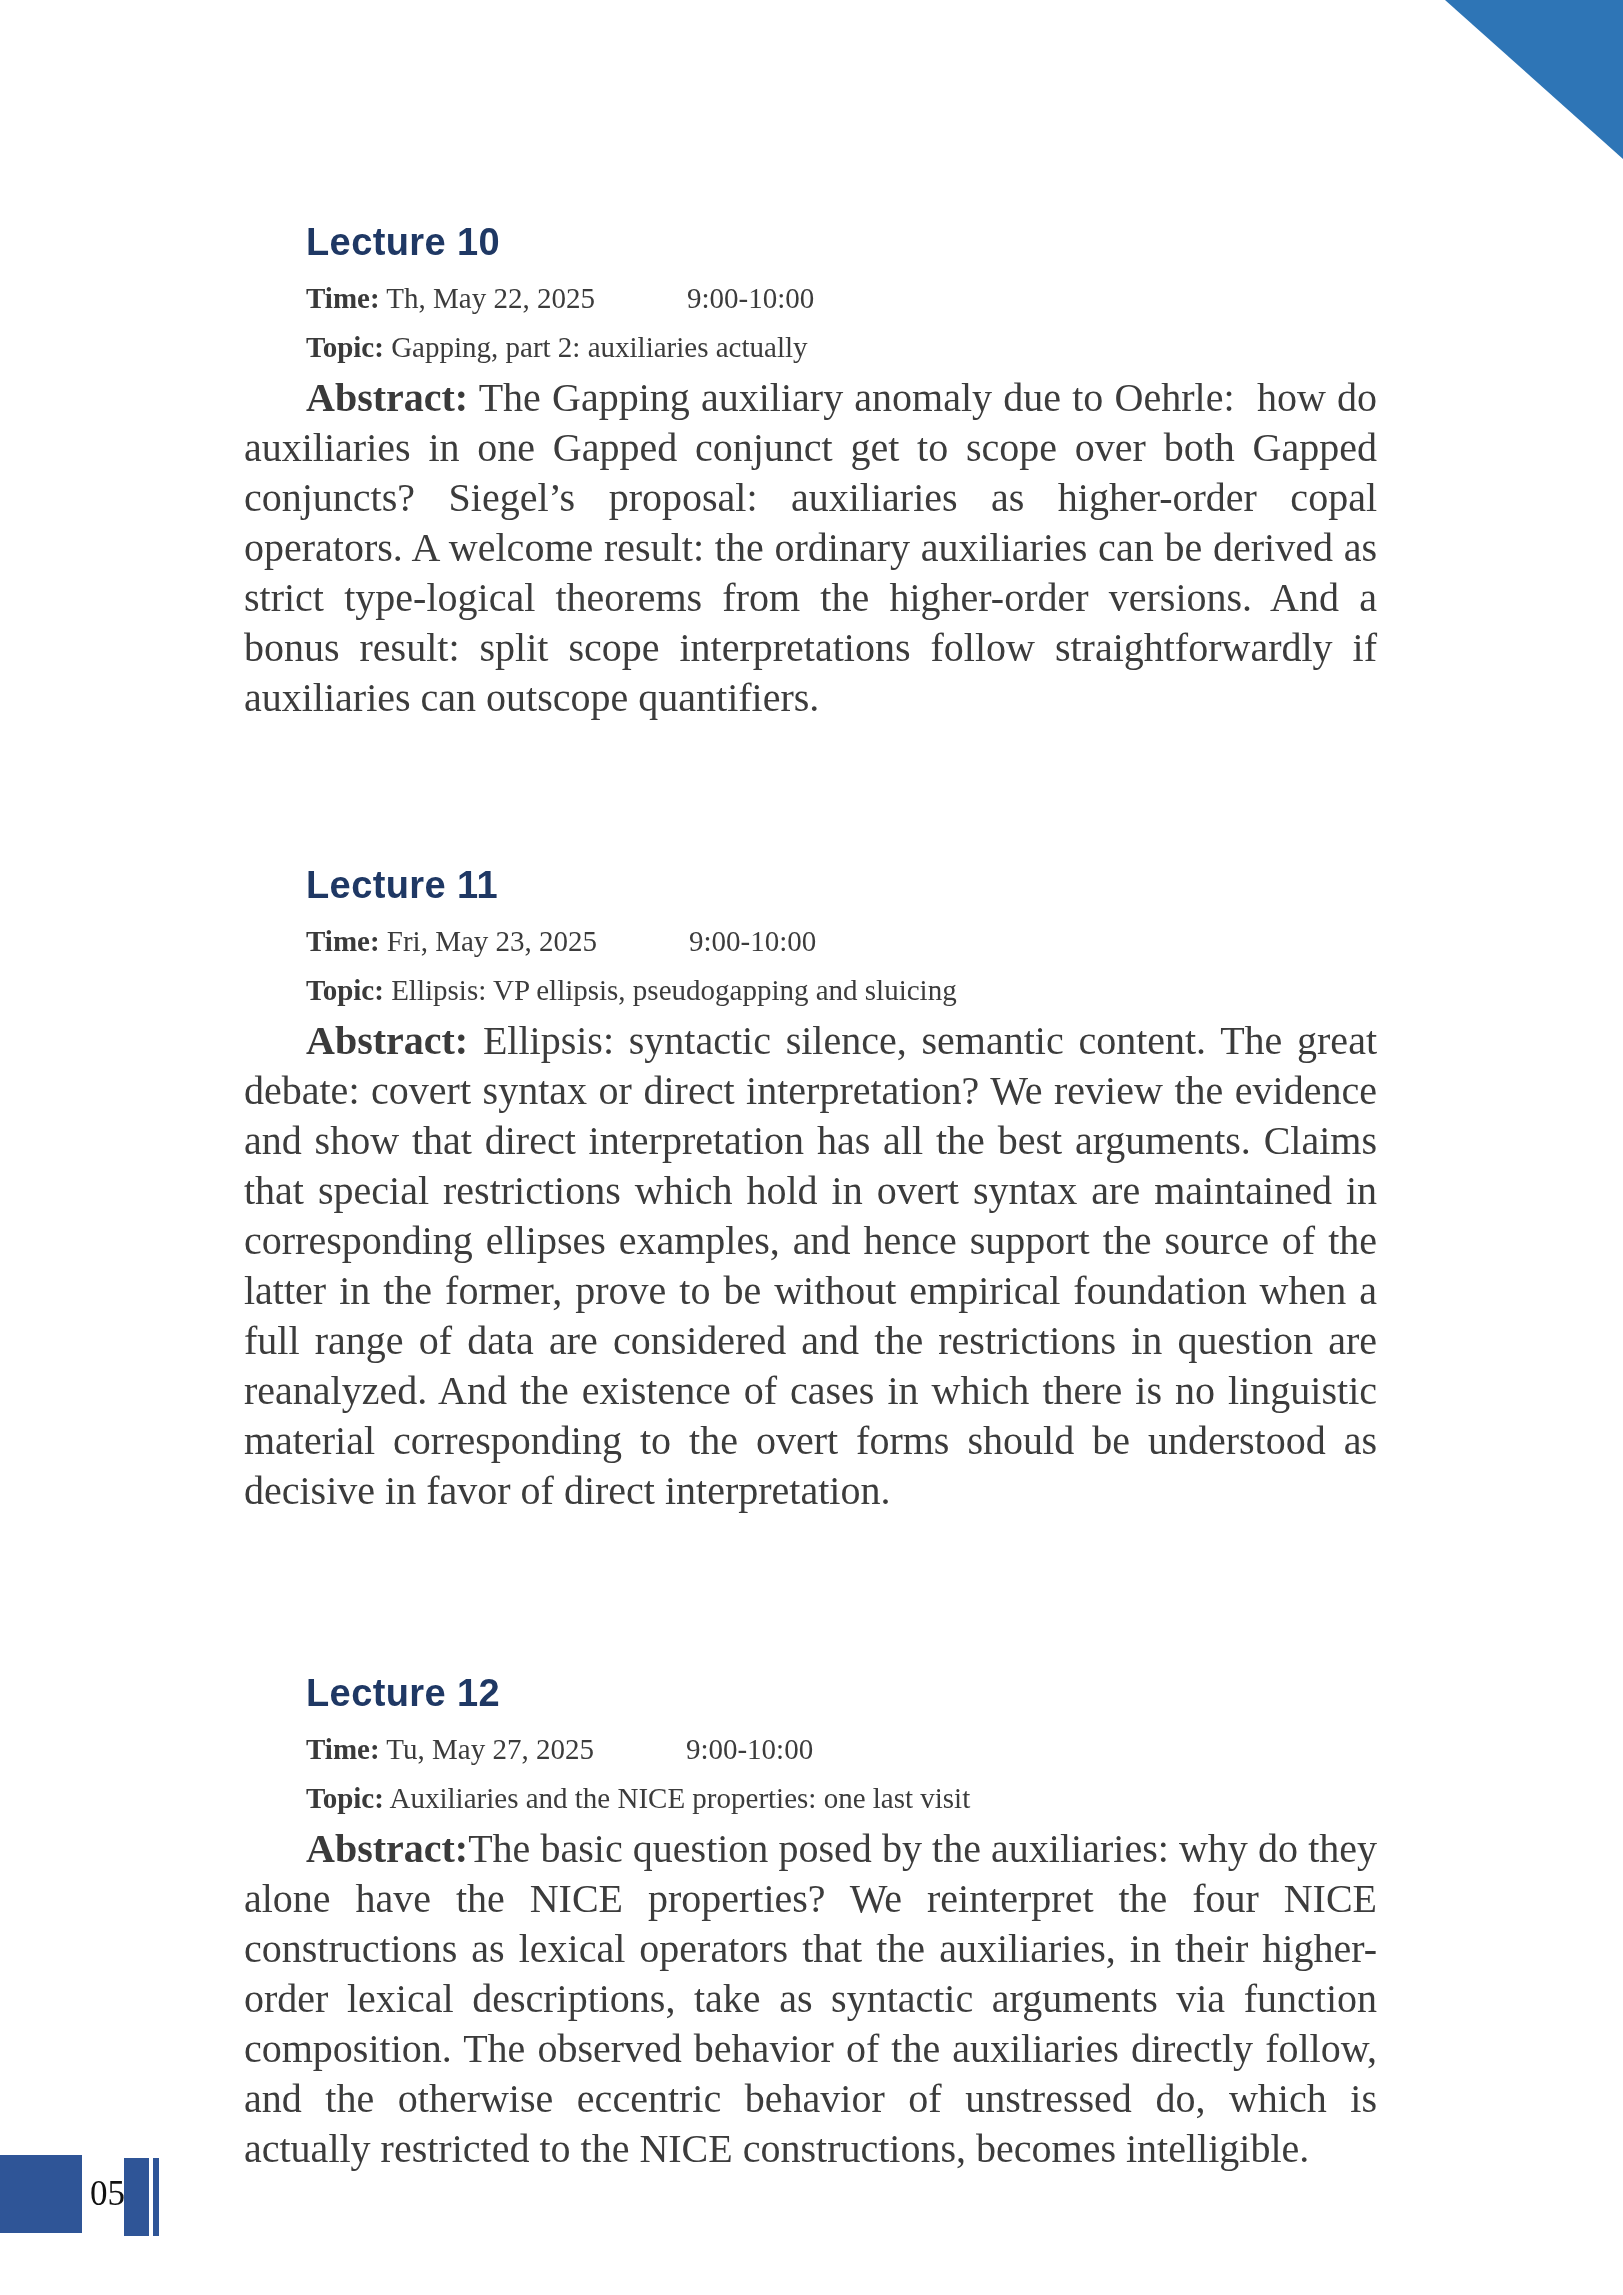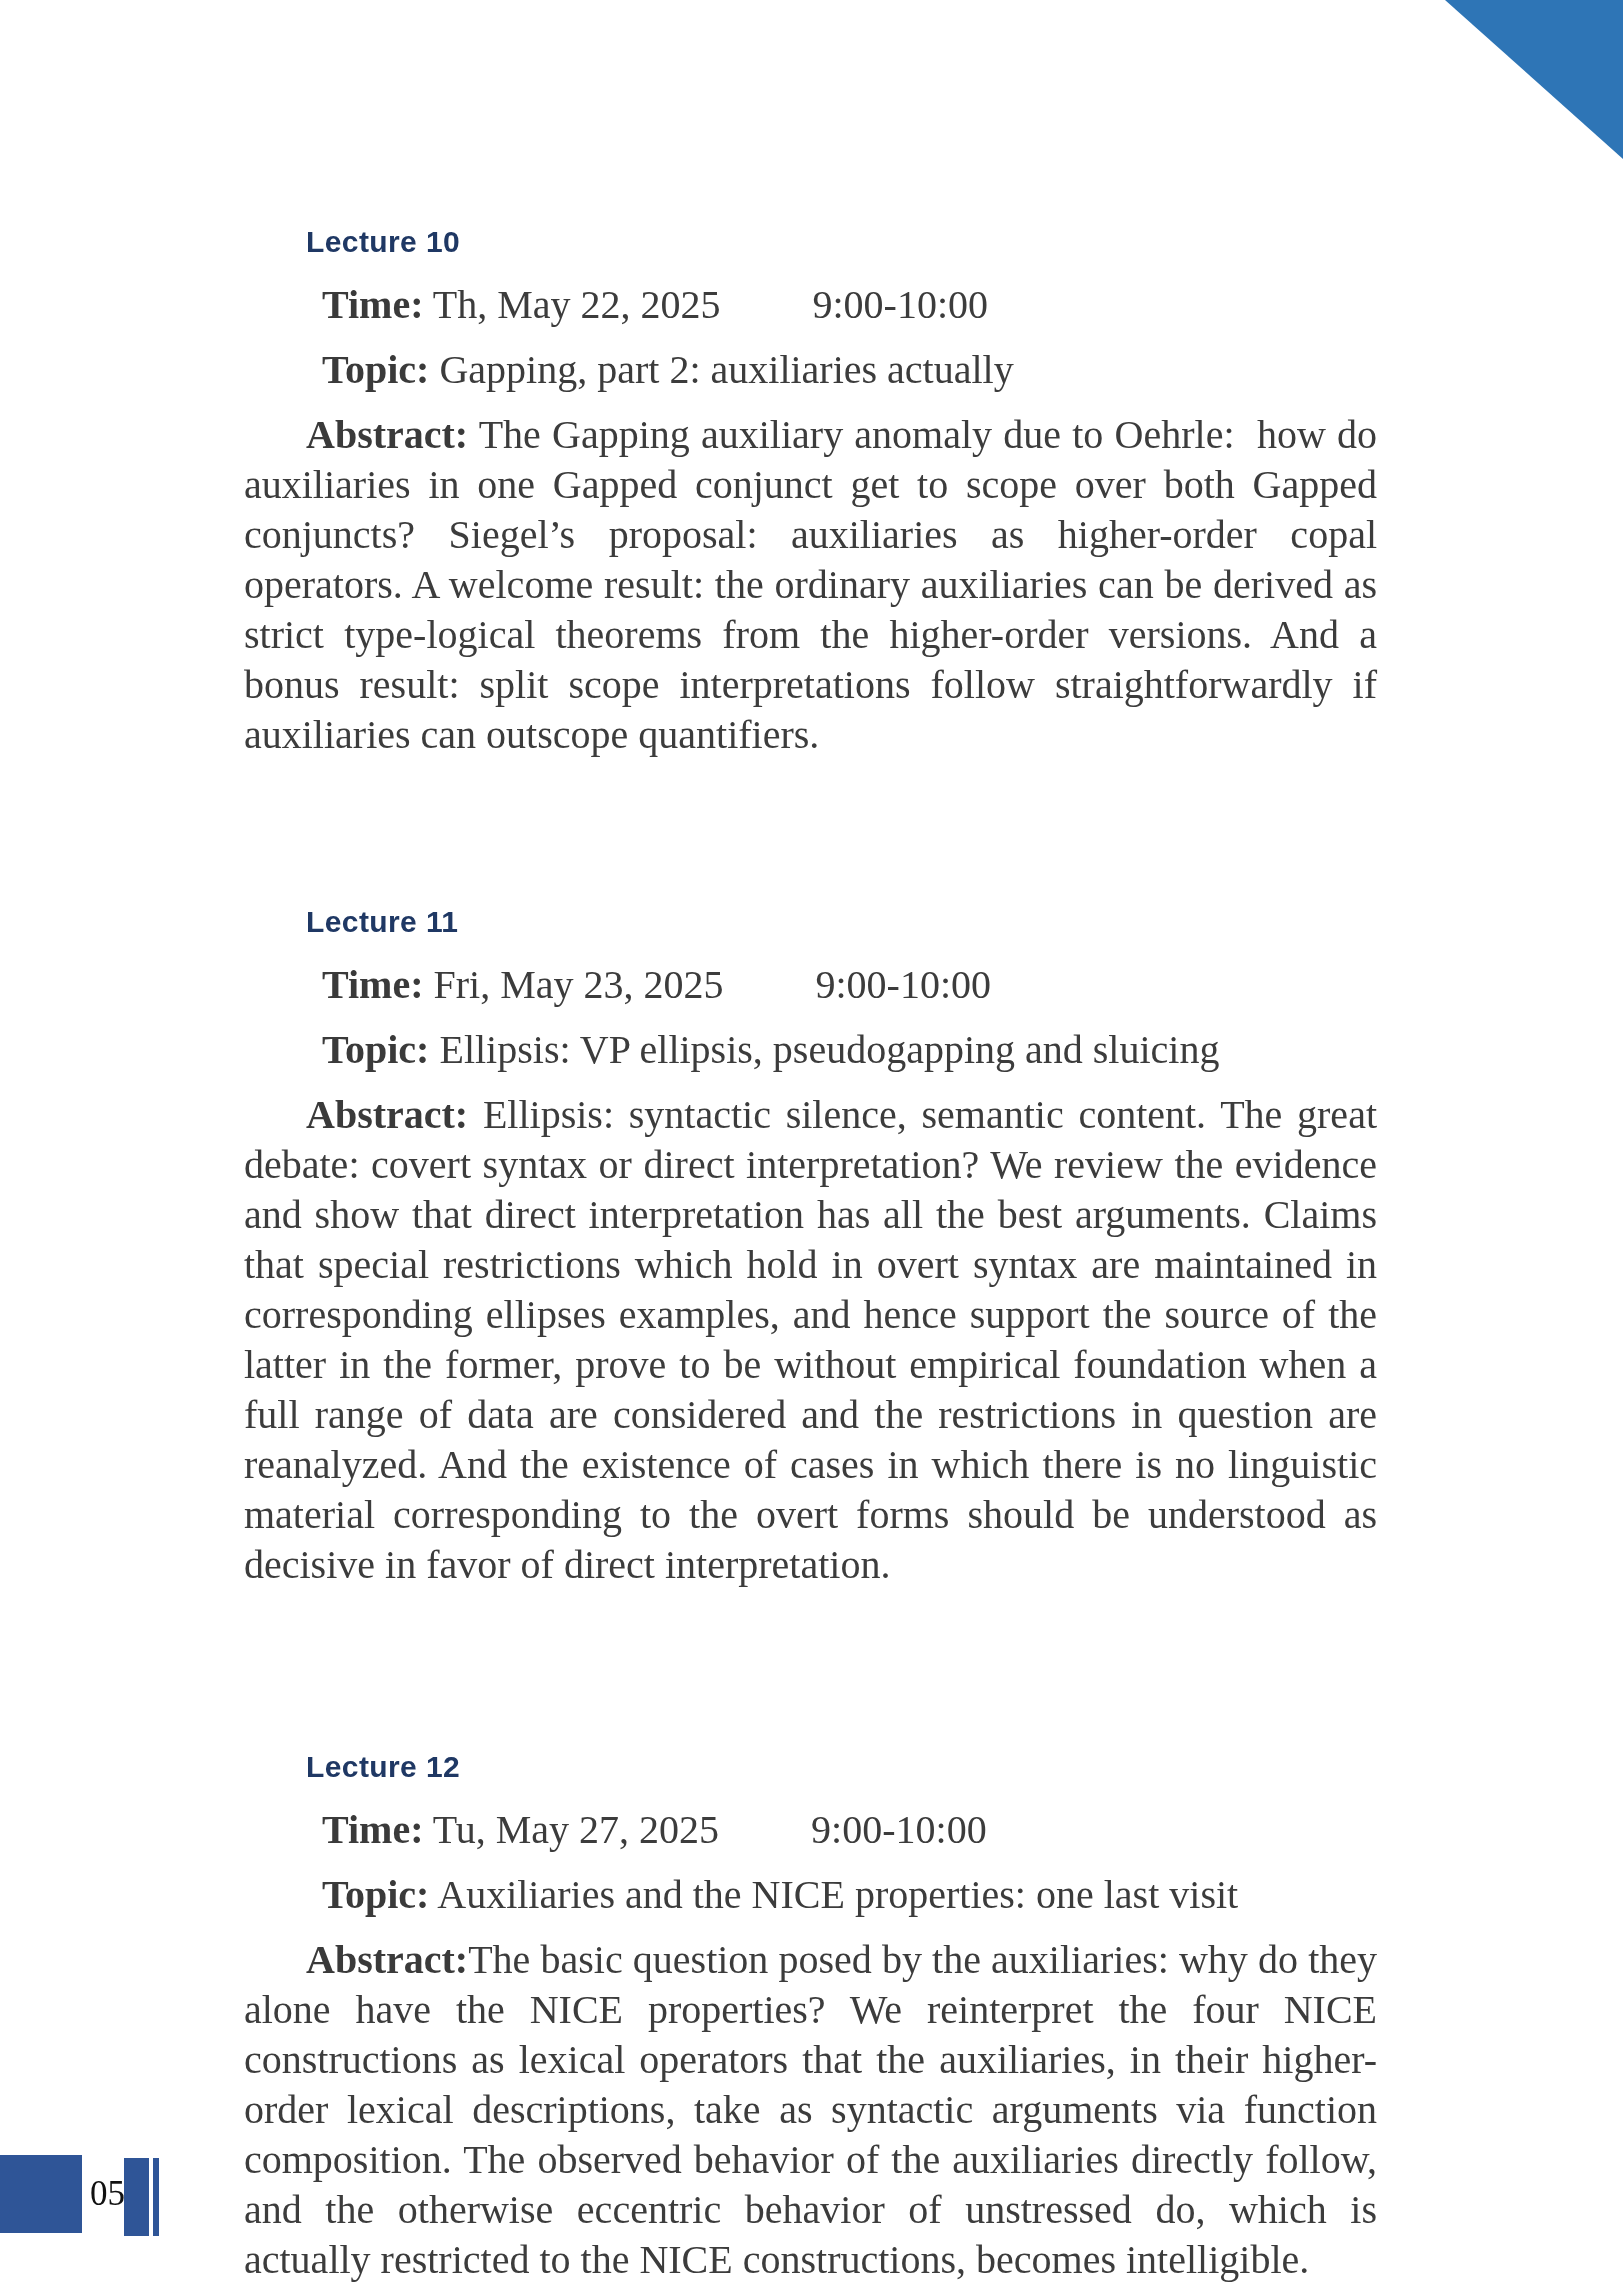--- a/index.html
+++ b/index.html
@@ -34,31 +34,31 @@
     width: 1133px;
   }
 
   .lecture { margin: 0; }
   .lecture.s2 { margin-top: 140px; }
   .lecture.s3 { margin-top: 155px; }
 
   .lecture-title {
     font-family: "Liberation Sans", "DejaVu Sans", sans-serif;
     font-weight: bold;
-    font-size: 30px;
+    font-size: 38px;
     line-height: 44px;
     color: #1f3864;
     margin: 0 0 9.5px 62px;
     letter-spacing: 0.4px;
   }
 
   .meta {
-    font-size: 40px;
+    font-size: 29px;
     line-height: 49px;
-    margin: 16px;
+    margin: 0;
     text-indent: 62px;
     white-space: nowrap;
   }
   .meta b, .abstract b { font-weight: bold; color: #3a3a3a; }
 
   .time-range { display: inline-block; margin-left: 30px; }
 
   .abstract {
     font-size: 40px;
     line-height: 50px;

